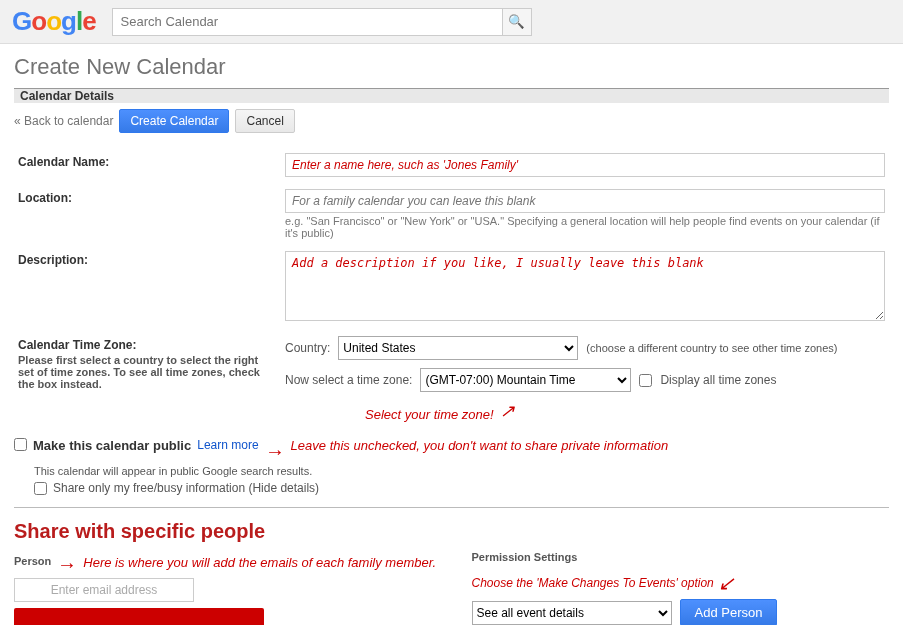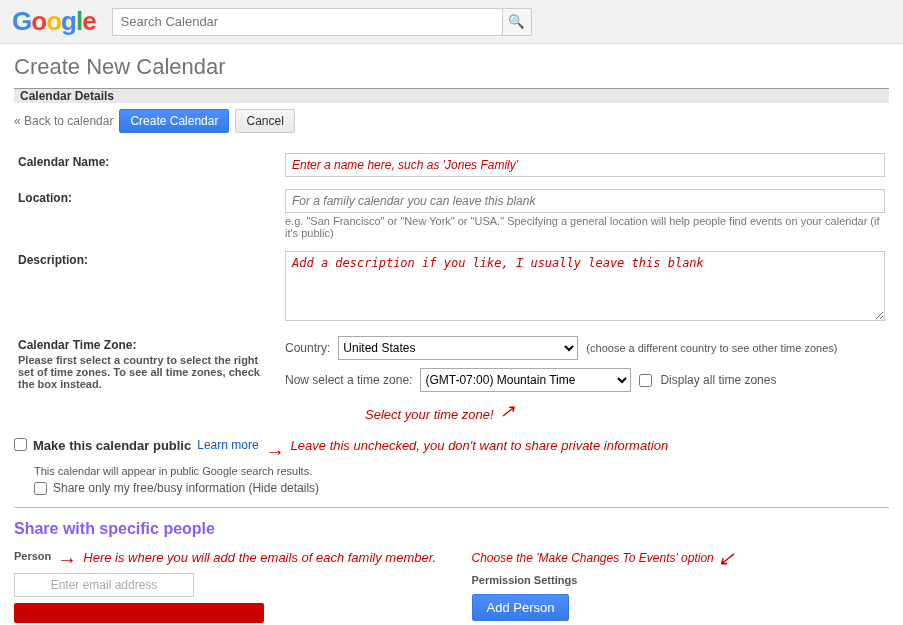--- a/index.html
+++ b/index.html
@@ -228,23 +228,23 @@
       font-size: 13px;
     }
 
     .section-divider {
       border: none;
       border-top: 1px solid #bbb;
       margin: 12px 0;
     }
 
     .share-section-title {
-      font-size: 16px;
+      font-size: 20px;
       font-weight: bold;
-      color: #8b5cf6;
+      color: #b91c1c;
       margin-bottom: 8px;
     }
 
     .share-grid {
       display: grid;
       grid-template-columns: 1fr 1fr;
       gap: 0;
     }
     .share-left { }
     .share-right { padding-left: 20px; }
@@ -420,27 +420,30 @@
         <span class="ann-arrow-left">←</span>
         <span class="annotation-text">Here is where you will add the emails of each family member.</span>
       </div>
       <div>
         <input type="text" class="email-input" placeholder="Enter email address" style="">
       </div>
       <div class="red-bar"></div>
     </div>
 
     <div class="share-right">
+      <div style="display:flex;align-items:center;gap:6px;margin-bottom:4px;">
+        <div class="col-header">Permission Settings</div>
+      </div>
       <div style="color:#c00;font-style:italic;font-size:12px;margin-bottom:4px;display:flex;align-items:center;gap:4px;">
         <span>Choose the 'Make Changes To Events' option</span>
         <span class="ann-arrow-down">↙</span>
       </div>
-      <div style="display:flex;align-items:center;gap:6px;margin-bottom:4px;">
-        <div class="col-header">Permission Settings</div>
-      </div>
       <div class="permission-row">
+        <select class="permission-select">
+          <option>See all event details</option>
+        </select>
         <button class="add-person-btn">Add Person</button>
       </div>
 
     </div>
   </div>
 
 </div>
 
 </body></html>

